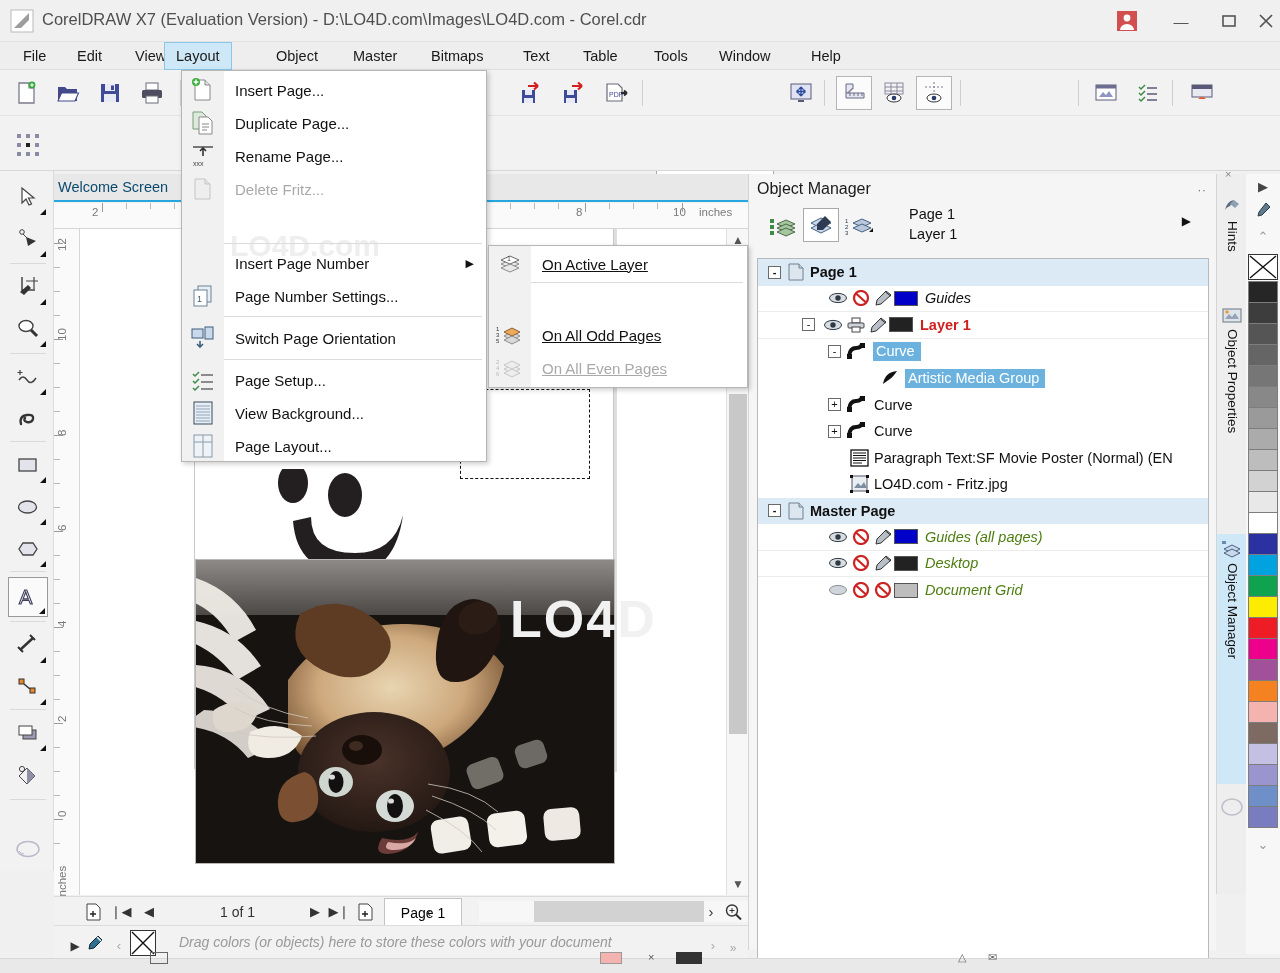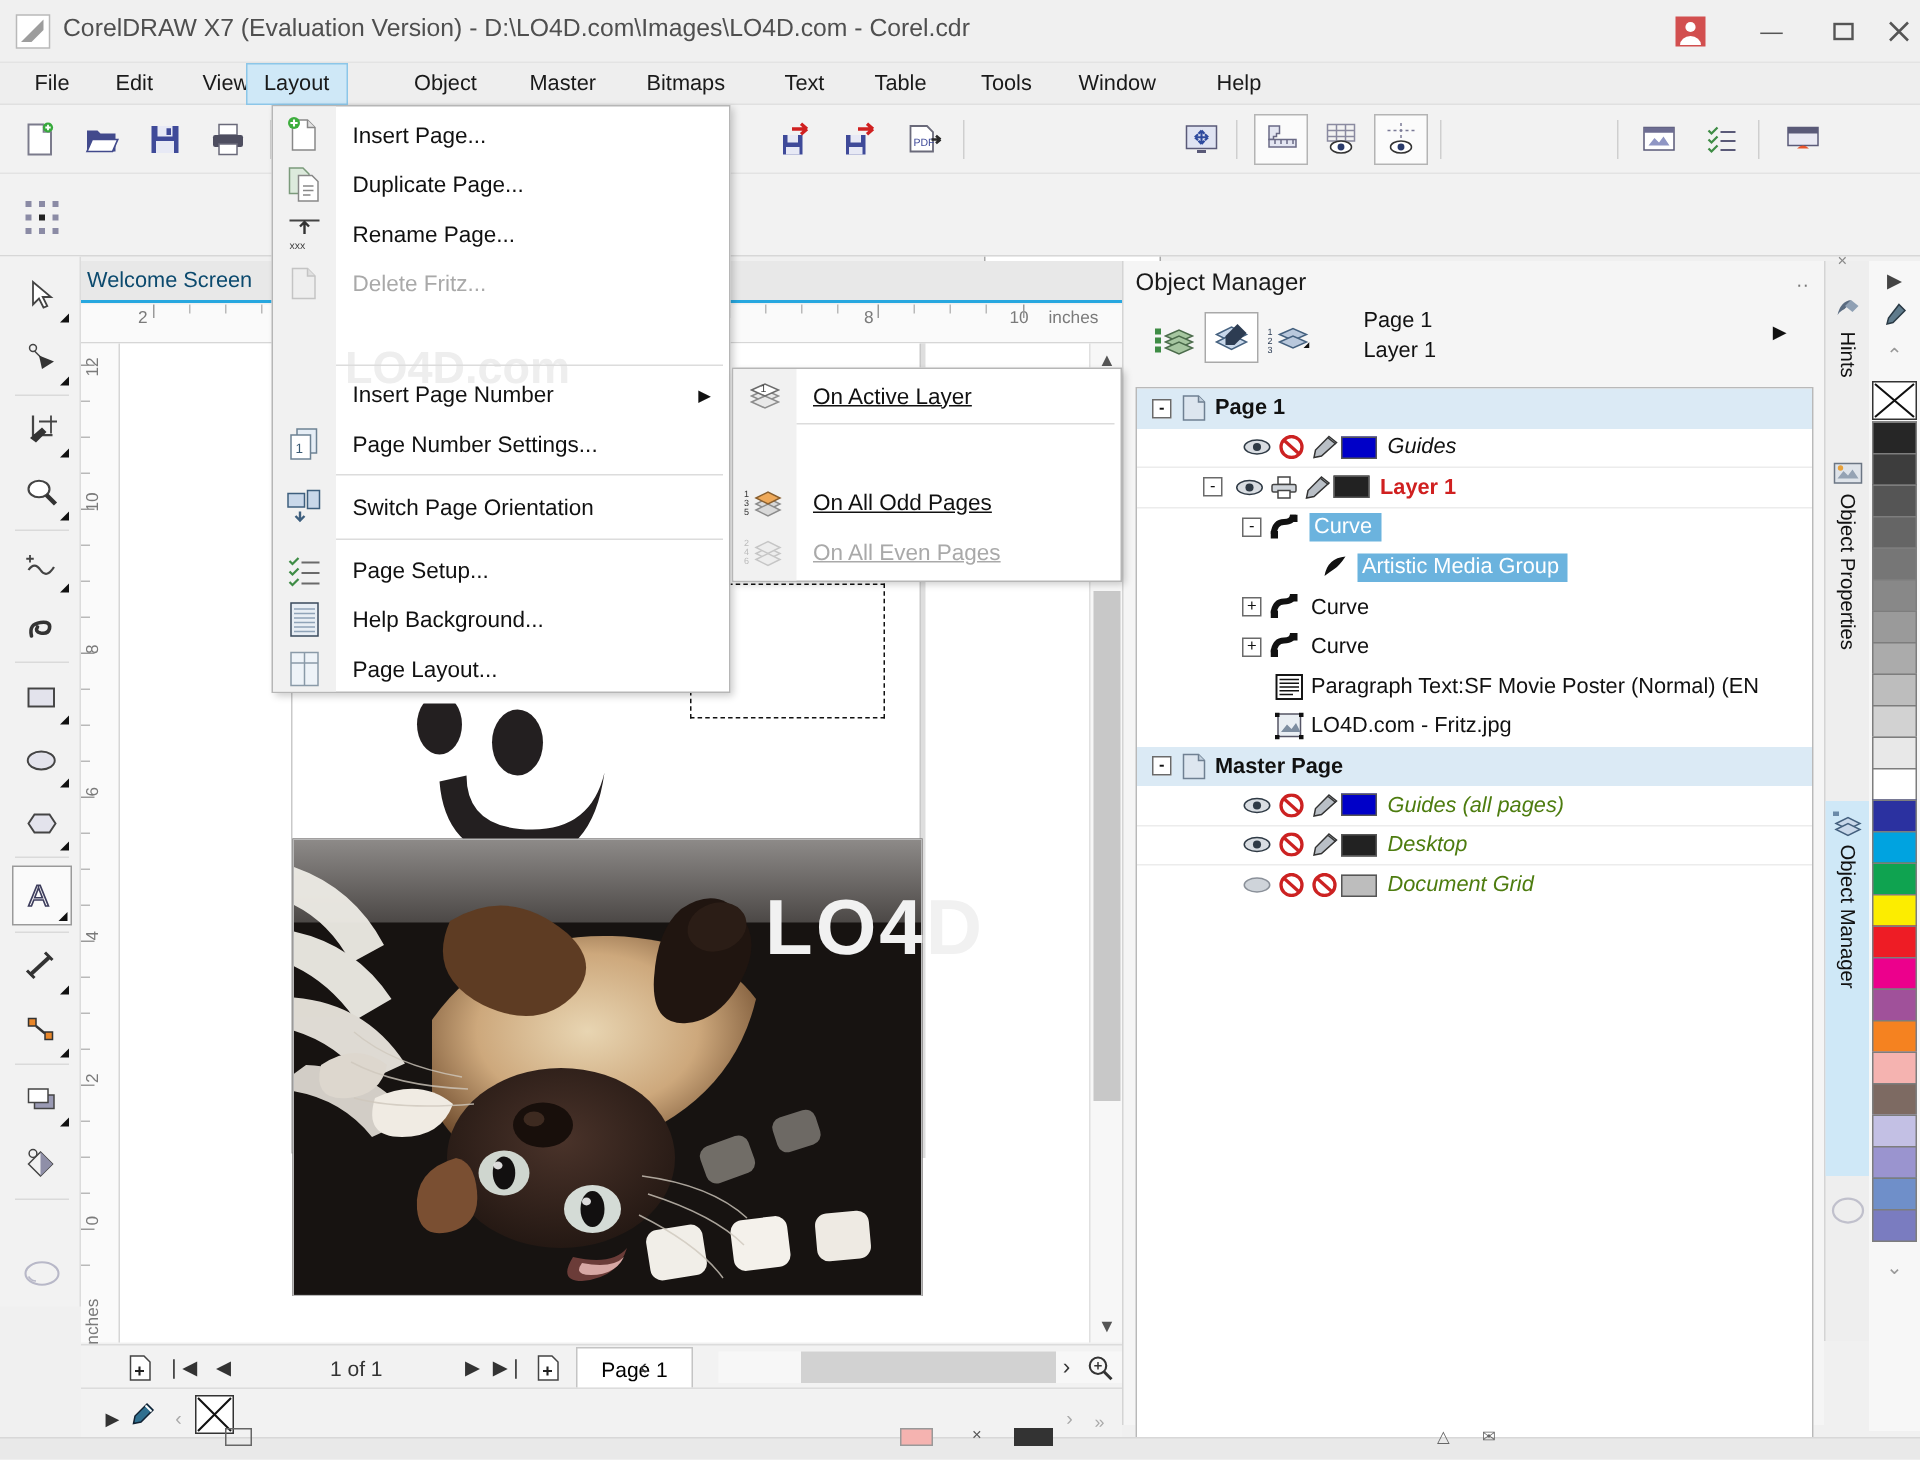--- a/index.html
+++ b/index.html
@@ -807,20 +807,21 @@
         <path d="M12 2 l4 4 -8 8 -5 1 1-5 z" fill="#2f6f8f" stroke="#123"></path>
         <path d="M11 3 l4 4" stroke="#fff" stroke-width="1.2"></path>
       </svg>
     </div>
   <div class="pnbtn" style="left:54px; top:8px; color:#aaa;">‹</div>
   <div id="cb-none">
     <svg width="24" height="24" viewBox="0 0 24 24">
         <path d="M1 1 L23 23 M23 1 L1 23" stroke="#111" stroke-width="1.4"></path>
       </svg>
     </div>
+  <div id="cb-hint">Drag colors (or objects) here to store these colors with your document</div>
   <div class="pnbtn" style="left:648px; top:8px; color:#aaa;">›</div>
   <div class="pnbtn" style="left:668px; top:10px; color:#aaa; font-size:12px;">»</div>
 </div>
 
 <div id="docker">
   <div id="docker-title">Object Manager</div>
   <div id="docker-min">··</div>
 
   <div id="docker-toolrow">
     <div class="dtool" style="left:8px;">
@@ -1313,21 +1314,21 @@
   </div>
   <div class="mrow" style="top:326px;">
     <span class="micon">
       <svg width="22" height="26" viewBox="0 0 22 26">
           <rect x="2" y="2" width="18" height="22" fill="#e8eef5" stroke="#3a4a5c"></rect>
           <g stroke="#8fa3b8">
             <path d="M4 6h14 M4 9h14 M4 12h14 M4 15h14 M4 18h14 M4 21h14"></path>
           </g>
         </svg>
       </span>
-    <span class="mlabel">Help Background...</span>
+    <span class="mlabel">View Background...</span>
   </div>
   <div class="mrow" style="top:359px;">
     <span class="micon">
       <svg width="22" height="26" viewBox="0 0 22 26">
           <rect x="2" y="2" width="18" height="22" fill="#eef3f8" stroke="#8a9aa8"></rect>
           <path d="M11 2 v22 M2 9 h18" stroke="#8a9aa8"></path>
         </svg>
       </span>
     <span class="mlabel">Page Layout...</span>
   </div>

